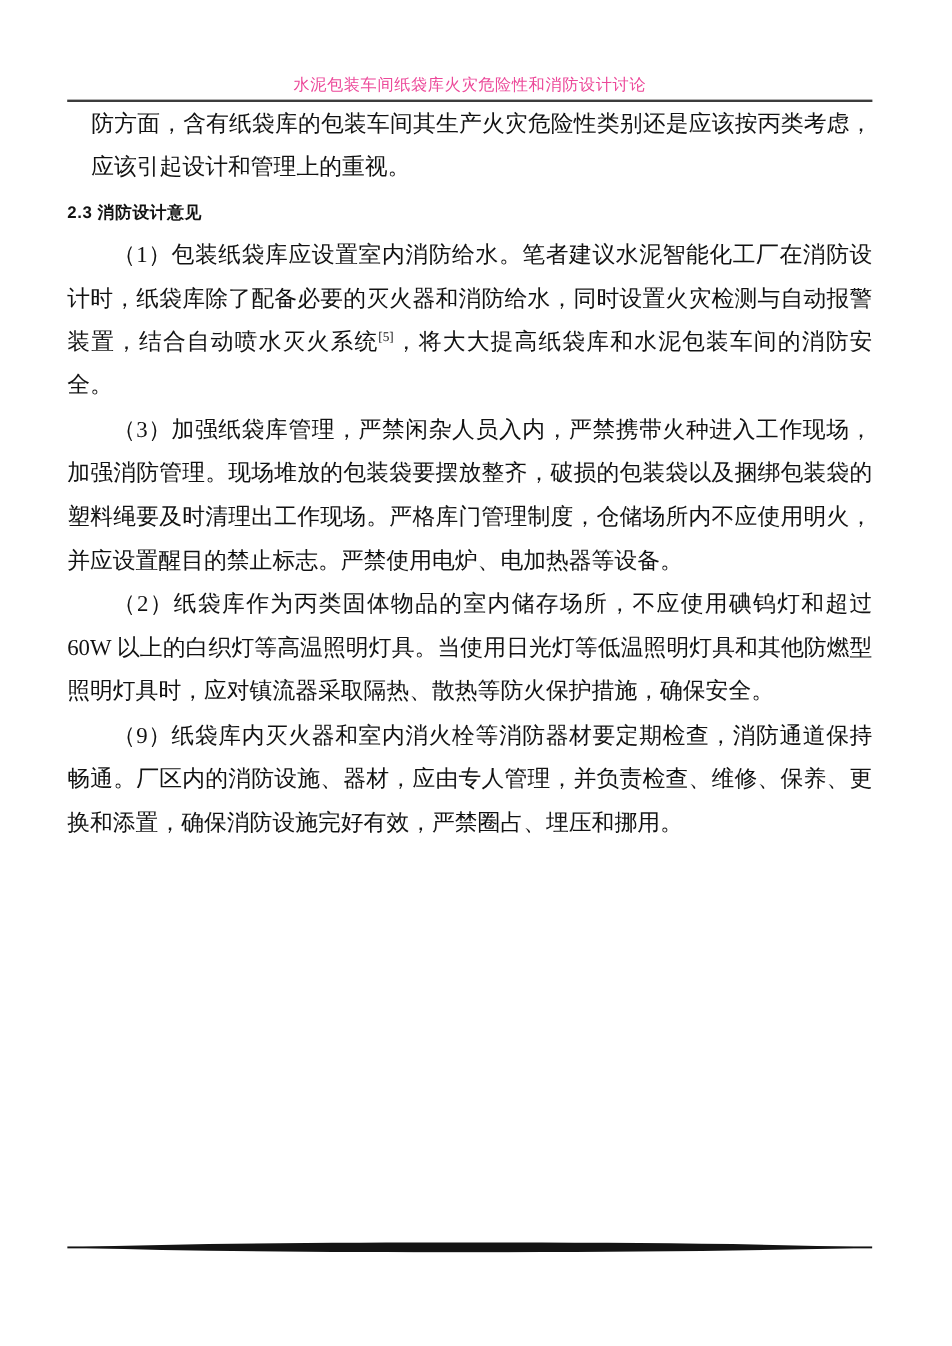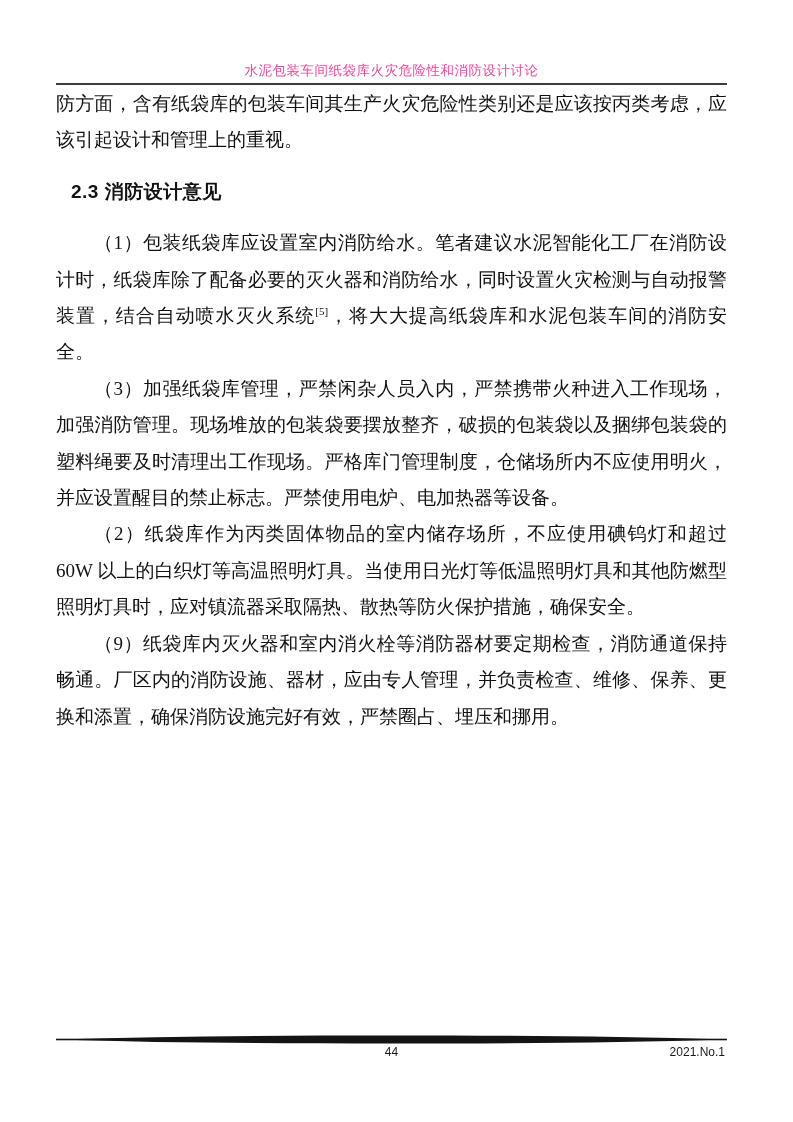--- a/index.html
+++ b/index.html
@@ -39,27 +39,27 @@
     left: 56px;
     right: 66px;
     top: 86px;
     font-size: 19px;
     line-height: 36.4px;
     text-align: justify;
     text-justify: inter-ideograph;
     color: #121212;
   }
   .content p { margin: 0; text-indent: 2em; }
-  .content p.no-indent { text-indent: 0; }
+  .content p.no-indent { text-indent: 0; margin-left: 20px; }
   .section-heading {
     font-family: "Liberation Sans", "DejaVu Sans", sans-serif;
     font-weight: bold;
-    font-size: 19px;
+    font-size: 14px;
     line-height: 36.4px;
-    margin: 15px;
+    margin: 0;
     letter-spacing: 0.5px;
   }
   sup.ref {
     font-size: 11px;
     line-height: 0;
     vertical-align: 7px;
     letter-spacing: 0;
   }
 
   
@@ -104,17 +104,13 @@
   <p>（3）加强纸袋库管理，严禁闲杂人员入内，严禁携带火种进入工作现场，加强消防管理。现场堆放的包装袋要摆放整齐，破损的包装袋以及捆绑包装袋的塑料绳要及时清理出工作现场。严格库门管理制度，仓储场所内不应使用明火，并应设置醒目的禁止标志。严禁使用电炉、电加热器等设备。</p>
   <p>（2）纸袋库作为丙类固体物品的室内储存场所，不应使用碘钨灯和超过 60W 以上的白织灯等高温照明灯具。当使用日光灯等低温照明灯具和其他防燃型照明灯具时，应对镇流器采取隔热、散热等防火保护措施，确保安全。</p>
   <p>（9）纸袋库内灭火器和室内消火栓等消防器材要定期检查，消防通道保持畅通。厂区内的消防设施、器材，应由专人管理，并负责检查、维修、保养、更换和添置，确保消防设施完好有效，严禁圈占、埋压和挪用。</p>
 </main>
 
 <footer class="page-footer">
   <svg class="footer-rule" viewBox="0 0 671 9" preserveAspectRatio="none" aria-hidden="true">
     <rect x="0" y="3.7" width="671" height="1.6" fill="#141414"></rect>
     <path d="M0,4.5 C 110,1.1 215,0.5 335.5,0.5 C 456,0.5 561,1.1 671,4.5 C 561,7.9 456,8.5 335.5,8.5 C 215,8.5 110,7.9 0,4.5 Z" fill="#141414"></path>
   </svg>
-  <div class="footer-row">
-    <span class="page-number">44</span>
-    <span class="issue-label">2021.No.1</span>
-  </div>
 </footer>
 
 </body></html>

